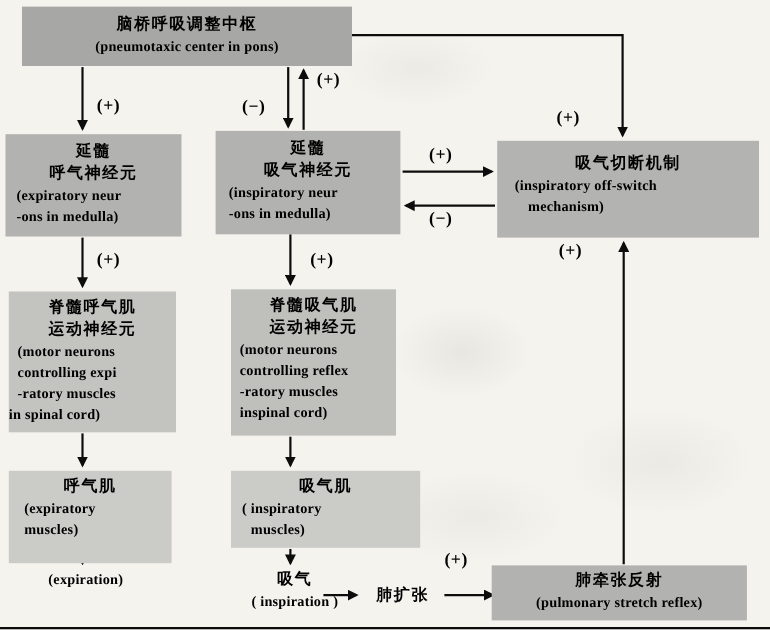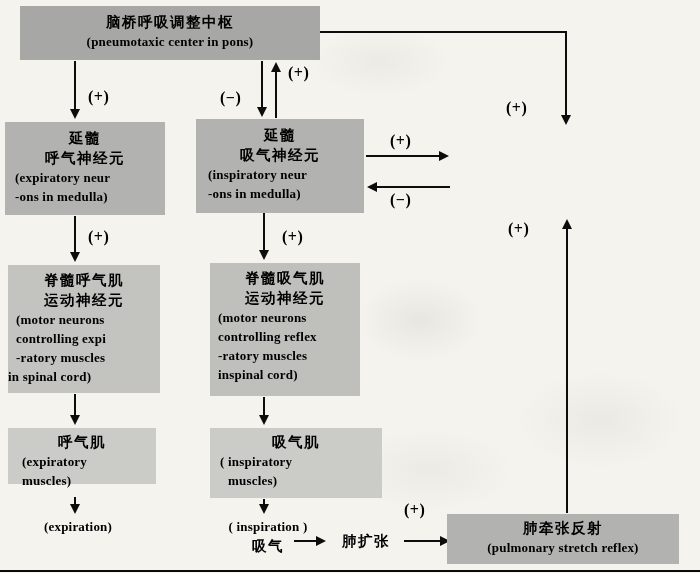--- a/index.html
+++ b/index.html
@@ -66,40 +66,45 @@
     <div class="ln en tl" style="padding-left:10px">-ons in medulla)</div>
   </div>
 
   <div class="box" style="left:196px;top:119px;width:168px;height:94px;background:#b2b2b0;padding-top:6px">
     <div class="ln cn tc">延髓</div>
     <div class="ln cn tc">吸气神经元</div>
     <div class="ln en tl" style="padding-left:12px">(inspiratory neur</div>
     <div class="ln en tl" style="padding-left:12px">-ons in medulla)</div>
   </div>
 
+  <div class="box" style="left:452px;top:128px;width:238px;height:88px;background:#b3b3b1;padding-top:11px">
+    <div class="ln cn tc">吸气切断机制</div>
+    <div class="ln en tl" style="padding-left:16px">(inspiratory off-switch</div>
+    <div class="ln en tl" style="padding-left:28px">mechanism)</div>
+  </div>
 
   <div class="box" style="left:8px;top:265px;width:152px;height:128px;background:#c3c3c0;padding-top:5px">
     <div class="ln cn tc">脊髓呼气肌</div>
     <div class="ln cn tc">运动神经元</div>
     <div class="ln en tl" style="padding-left:8px">(motor neurons</div>
     <div class="ln en tl" style="padding-left:8px">controlling expi</div>
     <div class="ln en tl" style="padding-left:8px">-ratory muscles</div>
     <div class="ln en tl" style="padding-left:0">in spinal cord)</div>
   </div>
 
   <div class="box" style="left:210px;top:263px;width:150px;height:133px;background:#bfbfbc;padding-top:5px">
     <div class="ln cn tc">脊髓吸气肌</div>
     <div class="ln cn tc">运动神经元</div>
     <div class="ln en tl" style="padding-left:8px">(motor neurons</div>
     <div class="ln en tl" style="padding-left:8px">controlling reflex</div>
     <div class="ln en tl" style="padding-left:8px">-ratory muscles</div>
     <div class="ln en tl" style="padding-left:8px">inspinal cord)</div>
   </div>
 
-  <div class="box" style="left:8px;top:428px;width:148px;height:56px;background:#cbcbc8;padding-top:4px">
+  <div class="box" style="left:8px;top:428px;width:148px;height:84px;background:#cbcbc8;padding-top:4px">
     <div class="ln cn tc">呼气肌</div>
     <div class="ln en tl" style="padding-left:14px">(expiratory</div>
     <div class="ln en tl" style="padding-left:14px">muscles)</div>
   </div>
 
   <div class="box" style="left:210px;top:428px;width:172px;height:70px;background:#cbcbc8;padding-top:4px">
     <div class="ln cn tc">吸气肌</div>
     <div class="ln en tl" style="padding-left:10px">( inspiratory</div>
     <div class="ln en tl" style="padding-left:18px">muscles)</div>
   </div>
@@ -107,22 +112,22 @@
   <div class="box" style="left:447px;top:514px;width:232px;height:50px;background:#b2b2b0;padding-top:4px">
     <div class="ln cn tc">肺牵张反射</div>
     <div class="ln en tc">(pulmonary stretch reflex)</div>
   </div>
 
   <div class="box" style="left:22px;top:517px;width:112px">
     <div class="ln en tc">(expiration)</div>
   </div>
 
   <div class="box" style="left:212px;top:517px;width:112px">
+    <div class="ln cn tc">吸气</div>
     <div class="ln en tc">( inspiration )</div>
-    <div class="ln cn tc">吸气</div>
   </div>
 
   <div class="box" style="left:330px;top:531px;width:72px">
     <div class="ln cn tc">肺扩张</div>
   </div>
 
   <span class="sign" style="left:88px;top:88px">(+)</span>
   <span class="sign" style="left:220px;top:89px">(−)</span>
   <span class="sign" style="left:288px;top:64px">(+)</span>
   <span class="sign" style="left:506px;top:99px">(+)</span>

